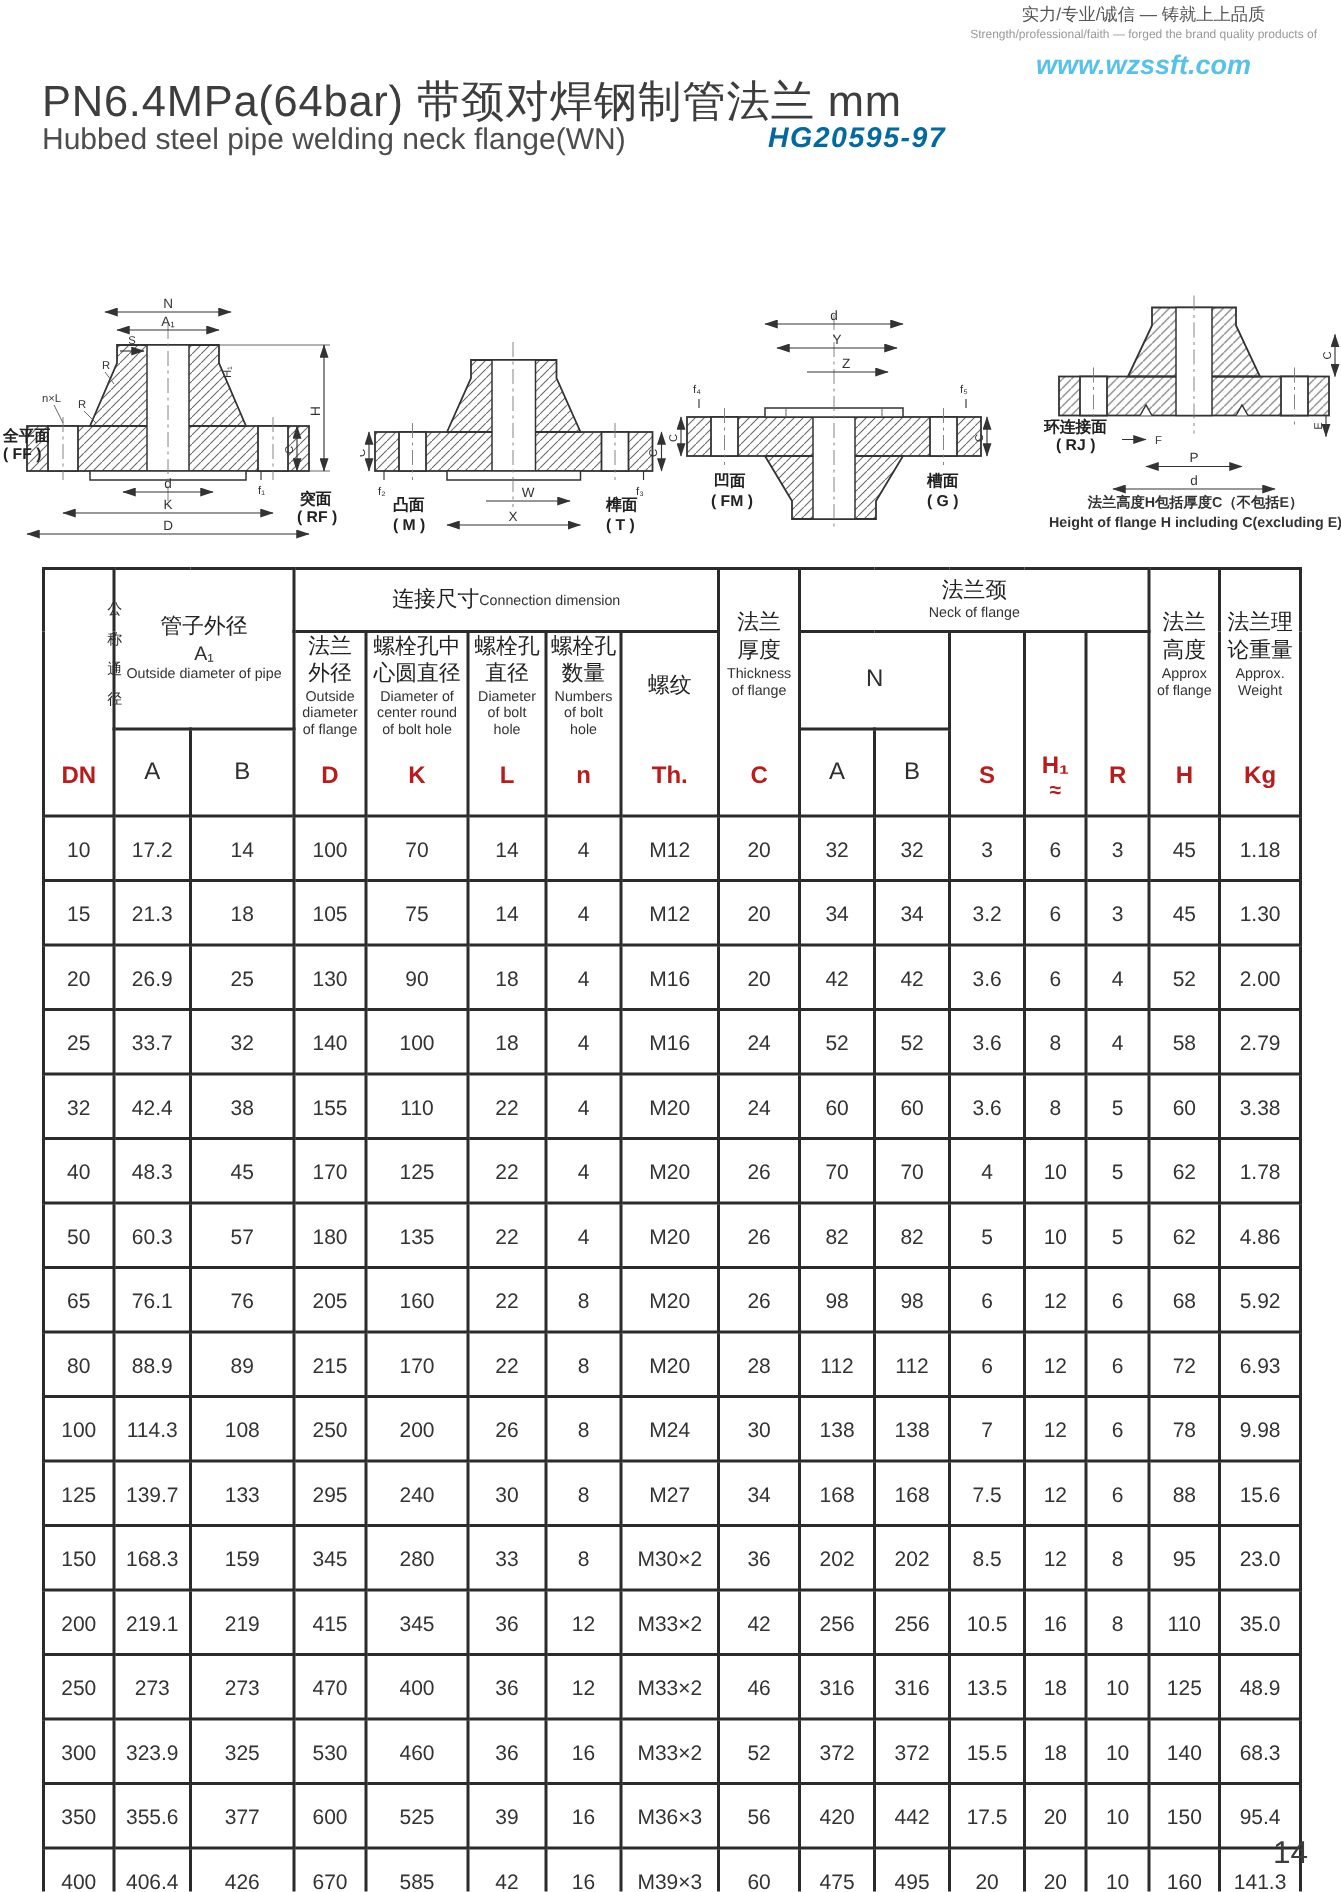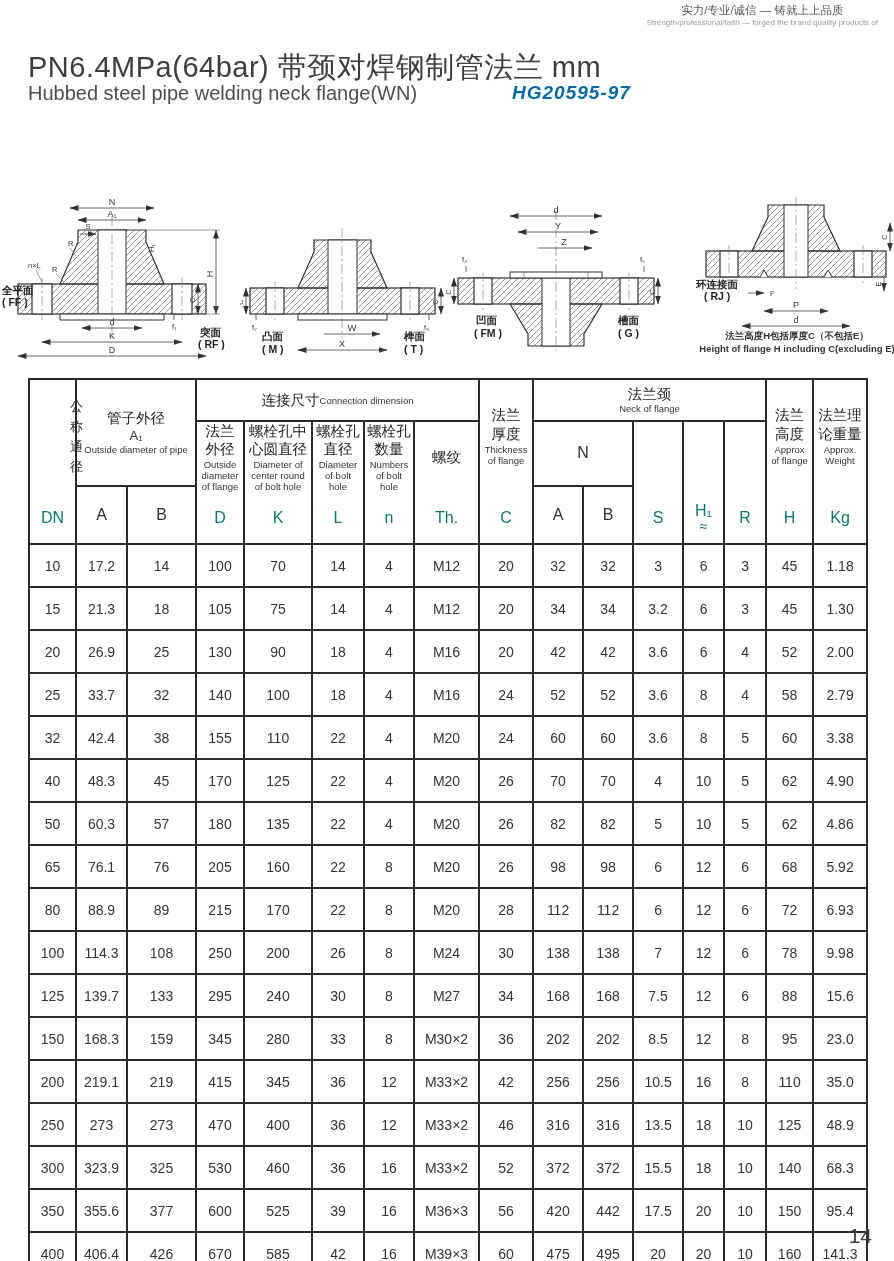--- a/index.html
+++ b/index.html
@@ -31,33 +31,34 @@
            font-weight:bold;color:#333;font-size:9.5px;line-height:1.35;}
   
   table.spec{position:absolute;left:28px;top:378px;border-collapse:collapse;table-layout:fixed;width:838px;}
   table.spec th,table.spec td{border:2px solid #2b2b2b;padding:0;text-align:center;vertical-align:middle;font-weight:normal;}
   table.spec td{font-size:14px;height:41px;color:#333;}
   .hcell{display:flex;flex-direction:column;height:100%;align-items:center;}
   .hmid{flex:1;display:flex;flex-direction:column;justify-content:center;align-items:center;}
   .cnh{font-size:14.5px;line-height:1.25;color:#222;}
   .enh{font-size:9.5px;line-height:1.15;color:#333;margin-top:2px;}
   .sub1{font-size:13px;margin-top:1px;}
-  .letter{height:50px;display:flex;flex-direction:column;align-items:center;justify-content:center;font-size:16px;color:#0f766e;line-height:1.1;}
-  .vert{width:17px;word-break:break-all;line-height:20px;font-size:13px;text-align:center;margin-left:48px;}
+  .letter{height:50px;display:flex;flex-direction:column;align-items:center;justify-content:center;font-size:16px;color:#b91c1c;line-height:1.1;font-weight:bold;}
+  .vert{width:17px;word-break:break-all;line-height:20px;font-size:10px;text-align:center;margin-left:48px;}
   .bandrow{display:flex;align-items:center;justify-content:center;height:100%;}
   th.r1{height:40px;}
   th.r2{height:57px;}
   th.r3{height:51px;font-size:16px;}
 </style>
 </head>
 <body>
 
 <div class="slogan">
   <div class="cn">实力/专业/诚信 — 铸就上上品质</div>
   <div class="en">Strength/professional/faith — forged the brand quality products of</div>
+  <div class="site">www.wzssft.com</div>
 </div>
 
 <div class="title-cn">PN6.4MPa(64bar) 带颈对焊钢制管法兰  mm</div>
 <div class="title-en">Hubbed steel pipe welding neck flange(WN)</div>
 <div class="standard">HG20595-97</div>
 
 <svg class="fig" style="left:2px;top:188px;" width="230" height="180" viewBox="0 0 230 180">
   <defs>
     <pattern id="h1" width="6" height="6" patternUnits="userSpaceOnUse">
         <path d="M0,6 L6,0" stroke="#666" stroke-width="0.7"></path>
@@ -476,21 +477,21 @@
         <td>22</td>
         <td>4</td>
         <td>M20</td>
         <td>26</td>
         <td>70</td>
         <td>70</td>
         <td>4</td>
         <td>10</td>
         <td>5</td>
         <td>62</td>
-        <td>4.90</td>
+        <td>1.78</td>
       </tr>
       <tr>
         <td>50</td>
         <td>60.3</td>
         <td>57</td>
         <td>180</td>
         <td>135</td>
         <td>22</td>
         <td>4</td>
         <td>M20</td>

